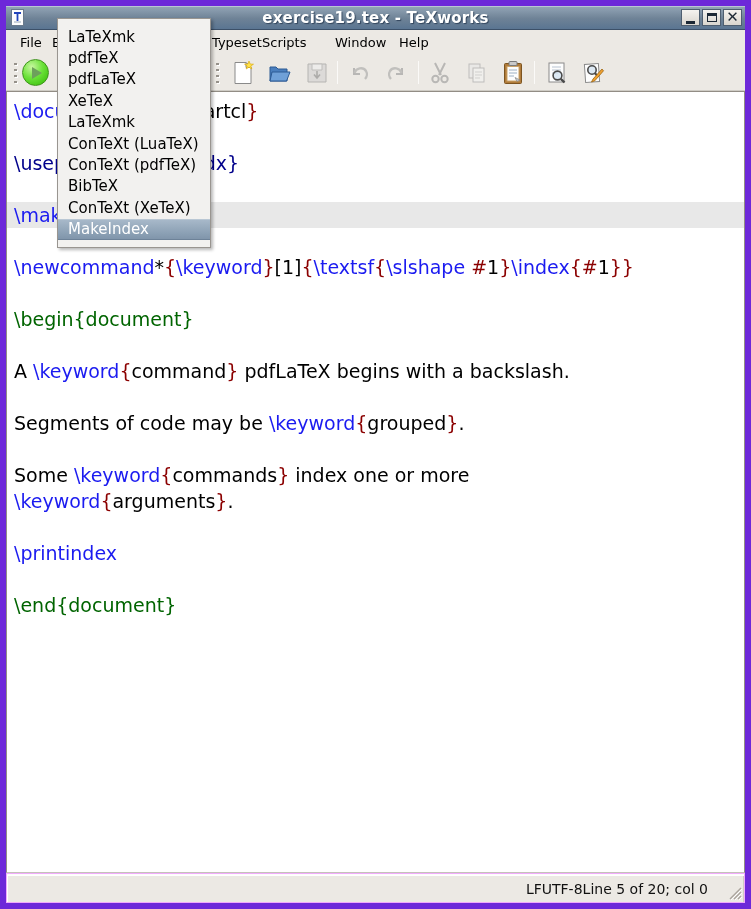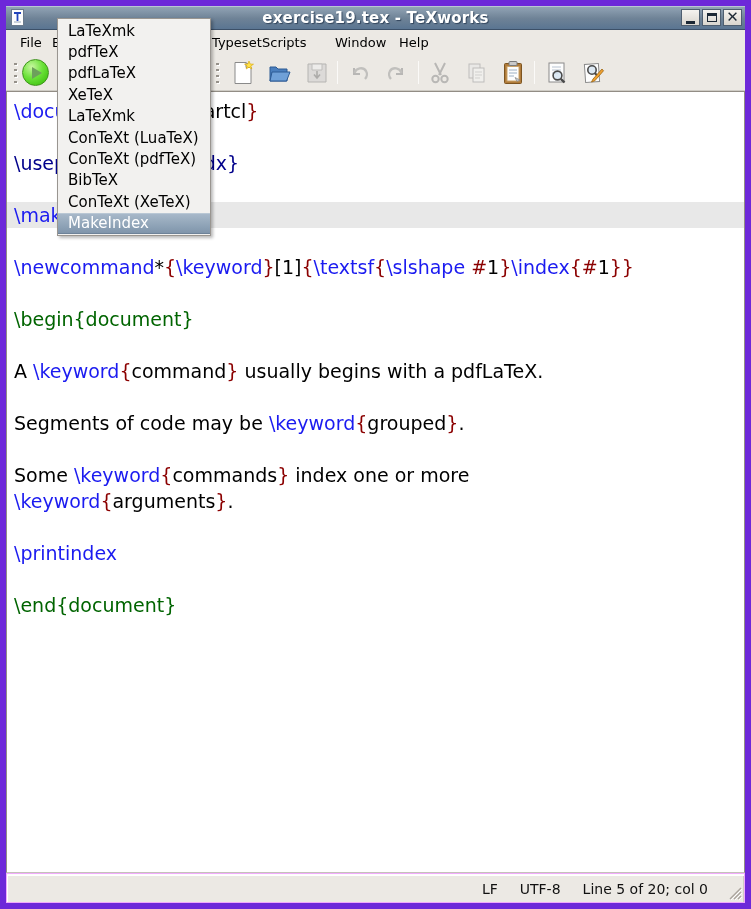--- a/index.html
+++ b/index.html
@@ -78,28 +78,28 @@
   .seg-txt { color:var(--txt); }
 
   
   .statusbar {
     position:relative; flex:0 0 28px; background:#ece9e4;
     border-top:1px solid #fdfcfa; margin:1px 1px 1px 1px;
     box-shadow:inset 0 1px 0 #fff, inset 1px 0 0 #fff, inset -1px 0 0 #cfccc5;
     display:flex; align-items:center; justify-content:flex-end;
     font-size:14px; color:#111; padding-right:36px;
   }
-  .sb-item { margin-left:22px; }
+  .sb-item { }
   .grip { position:absolute; right:2px; bottom:2px; width:15px; height:15px; }
 
   
   .dropdown {
     position:absolute; left:51px; top:12px; width:154px; z-index:50;
     background:#f2f1ef; border:1px solid #999590;
-    box-shadow:2px 2px 3px rgba(0,0,0,0.28); padding:1px 0;
+    box-shadow:2px 2px 3px rgba(0,0,0,0.28); padding:7px 0;
   }
   .dd-item { height:21.4px; display:flex; align-items:center; padding-left:10px; font-size:15px; color:#000; }
   .dd-item.selected {
     background:linear-gradient(180deg,#a7b8c9 0%, #8ba0b4 70%, #8095ab 100%);
     color:#fff; border-top:1px solid #b9c7d4; border-bottom:1px solid #6d8298;
   }
 </style>
 </head>
 <body>
 
@@ -231,21 +231,21 @@
       <div class="code-line"><span class="seg-cmd">\documentclass</span><span class="seg-brace">{</span><span class="seg-txt">scrartcl</span><span class="seg-brace">}</span></div>
       <div class="code-line"></div>
       <div class="code-line"><span class="seg-pkg">\usepackage{makeidx}</span></div>
       <div class="code-line"></div>
       <div class="code-line current"><span class="seg-cmd">\makeindex</span></div>
       <div class="code-line"></div>
       <div class="code-line"><span class="seg-cmd">\newcommand</span><span class="seg-txt">*</span><span class="seg-brace">{</span><span class="seg-cmd">\keyword</span><span class="seg-brace">}</span><span class="seg-txt">[1]</span><span class="seg-brace">{</span><span class="seg-cmd">\textsf</span><span class="seg-brace">{</span><span class="seg-cmd">\slshape</span><span class="seg-txt"> </span><span class="seg-brace">#</span><span class="seg-txt">1</span><span class="seg-brace">}</span><span class="seg-cmd">\index</span><span class="seg-brace">{</span><span class="seg-brace">#</span><span class="seg-txt">1</span><span class="seg-brace">}}</span></div>
       <div class="code-line"></div>
       <div class="code-line"><span class="seg-env">\begin{document}</span></div>
       <div class="code-line"></div>
-      <div class="code-line"><span class="seg-txt">A </span><span class="seg-cmd">\keyword</span><span class="seg-brace">{</span><span class="seg-txt">command</span><span class="seg-brace">}</span><span class="seg-txt"> usually begins with a pdfLaTeX.</span></div>
+      <div class="code-line"><span class="seg-txt">A </span><span class="seg-cmd">\keyword</span><span class="seg-brace">{</span><span class="seg-txt">command</span><span class="seg-brace">}</span><span class="seg-txt"> pdfLaTeX begins with a backslash.</span></div>
       <div class="code-line"></div>
       <div class="code-line"><span class="seg-txt">Segments of code may be </span><span class="seg-cmd">\keyword</span><span class="seg-brace">{</span><span class="seg-txt">grouped</span><span class="seg-brace">}</span><span class="seg-txt">.</span></div>
       <div class="code-line"></div>
       <div class="code-line"><span class="seg-txt">Some </span><span class="seg-cmd">\keyword</span><span class="seg-brace">{</span><span class="seg-txt">commands</span><span class="seg-brace">}</span><span class="seg-txt"> index one or more</span></div>
       <div class="code-line"><span class="seg-cmd">\keyword</span><span class="seg-brace">{</span><span class="seg-txt">arguments</span><span class="seg-brace">}</span><span class="seg-txt">.</span></div>
       <div class="code-line"></div>
       <div class="code-line"><span class="seg-cmd">\printindex</span></div>
       <div class="code-line"></div>
       <div class="code-line"><span class="seg-env">\end{document}</span></div>
     </div>

